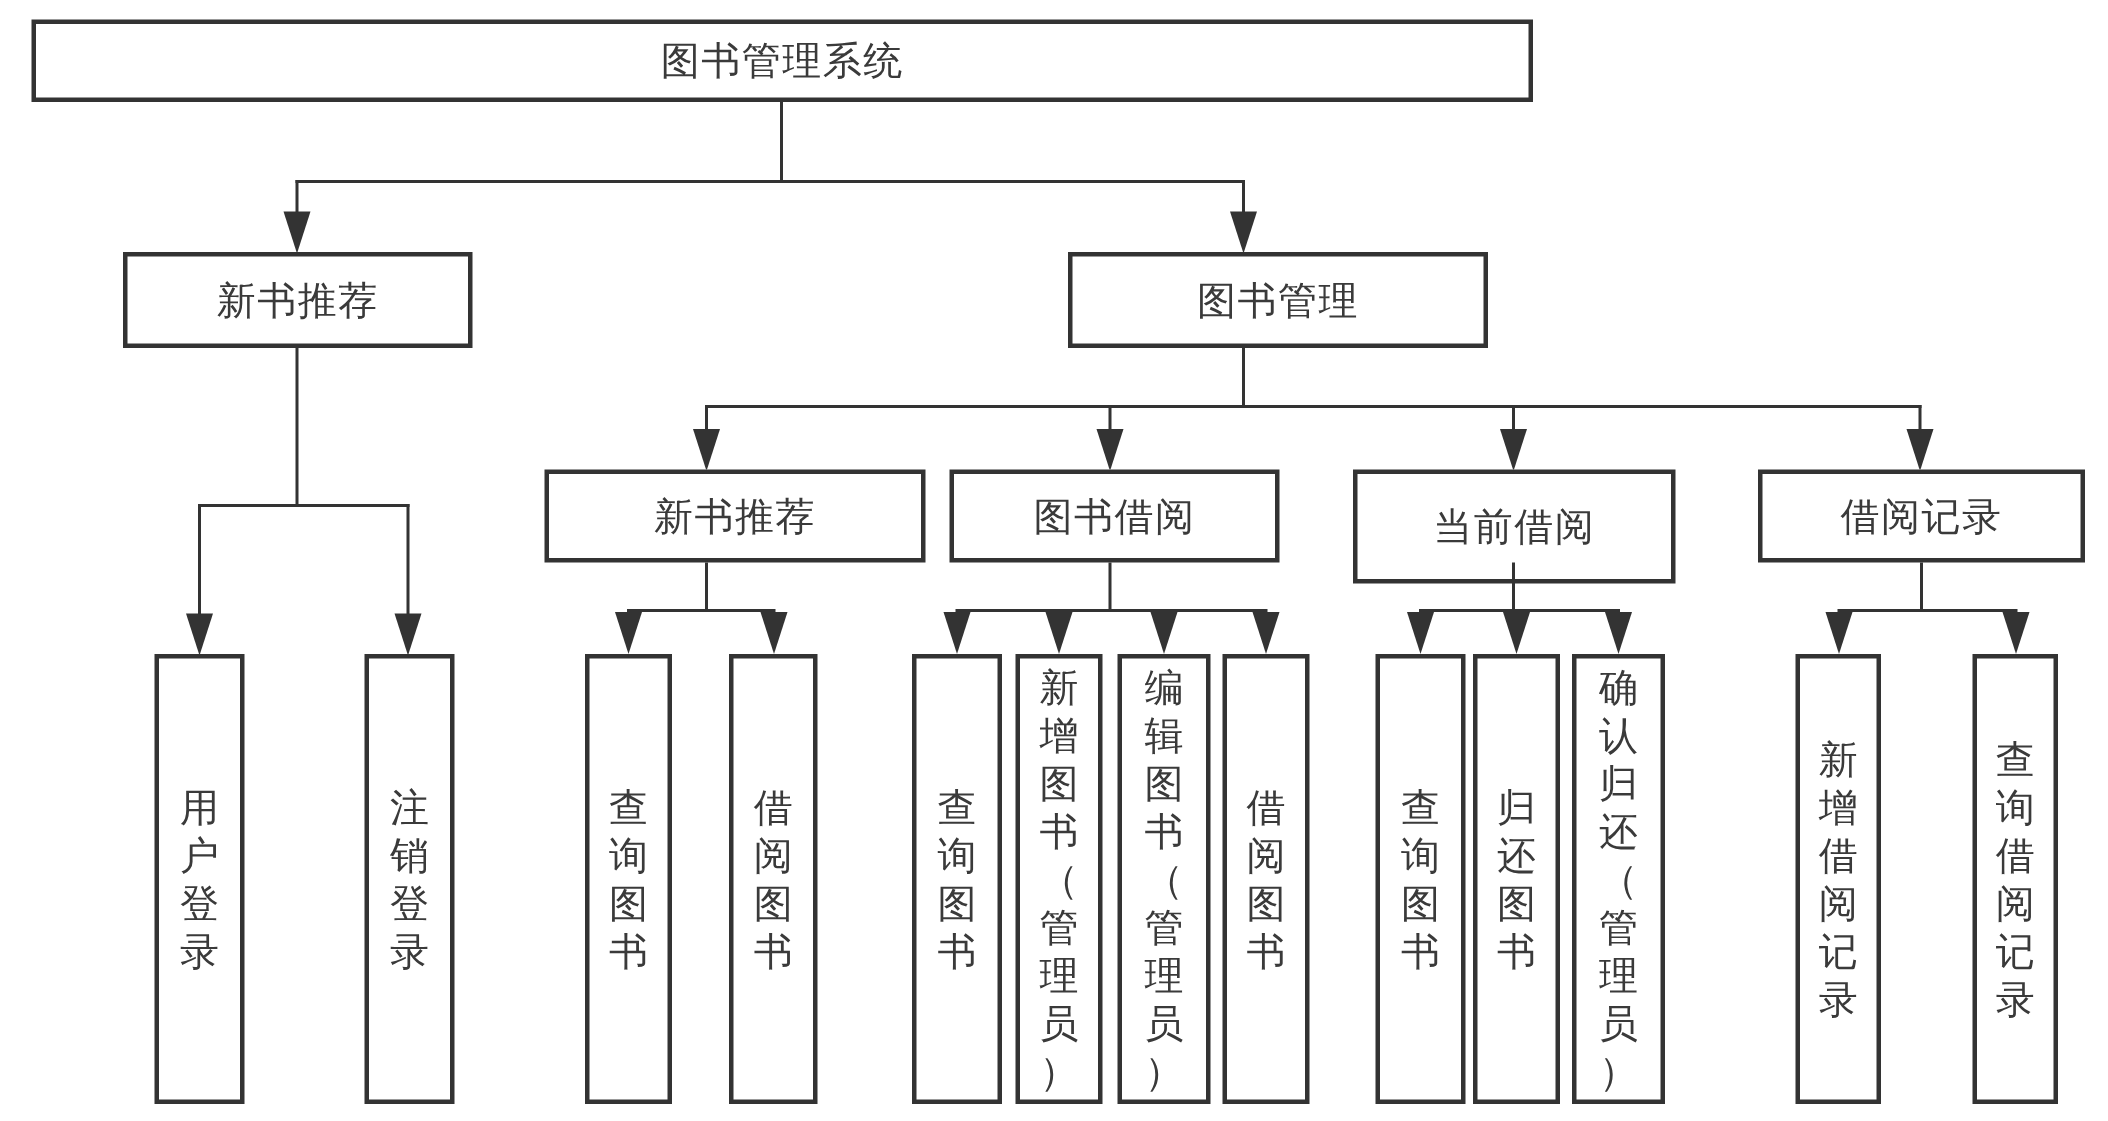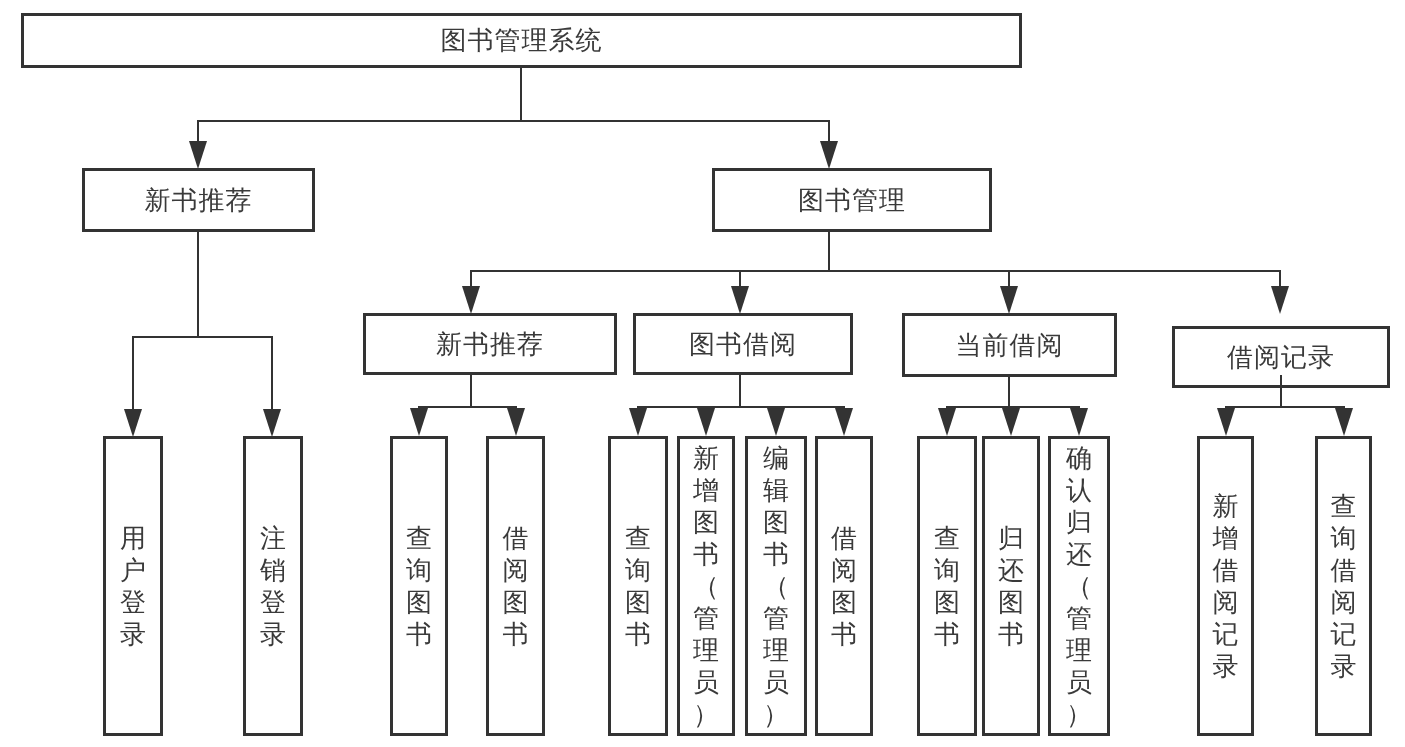--- a/index.html
+++ b/index.html
@@ -101,24 +101,24 @@
   <div class="arrow" style="left:731px;top:286px"></div>
   <div class="arrow" style="left:1000px;top:286px"></div>
   <div class="arrow" style="left:1271px;top:286px"></div>
 
   <div class="box" style="left:363px;top:313px;width:254px;height:62px">
     <span class="hlabel">新书推荐</span>
   </div>
   <div class="box" style="left:633px;top:313px;width:220px;height:62px">
     <span class="hlabel">图书借阅</span>
   </div>
-  <div class="box" style="left:902px;top:313px;width:215px;height:64px">
+  <div class="box" style="left:902px;top:313px;width:215px;height:76px">
     <span class="hlabel">当前借阅</span>
   </div>
-  <div class="box" style="left:1172px;top:326px;width:218px;height:62px">
+  <div class="box" style="left:1172px;top:313px;width:218px;height:62px">
     <span class="hlabel">借阅记录</span>
   </div>
 
   <div class="line" style="left:470px;top:375px;width:2px;height:33px"></div>
   <div class="line" style="left:418px;top:406px;width:99px;height:2px"></div>
   <div class="arrow" style="left:410px;top:408px"></div>
   <div class="arrow" style="left:507px;top:408px"></div>
 
   <div class="line" style="left:739px;top:375px;width:2px;height:33px"></div>
   <div class="line" style="left:637px;top:406px;width:208px;height:2px"></div>

